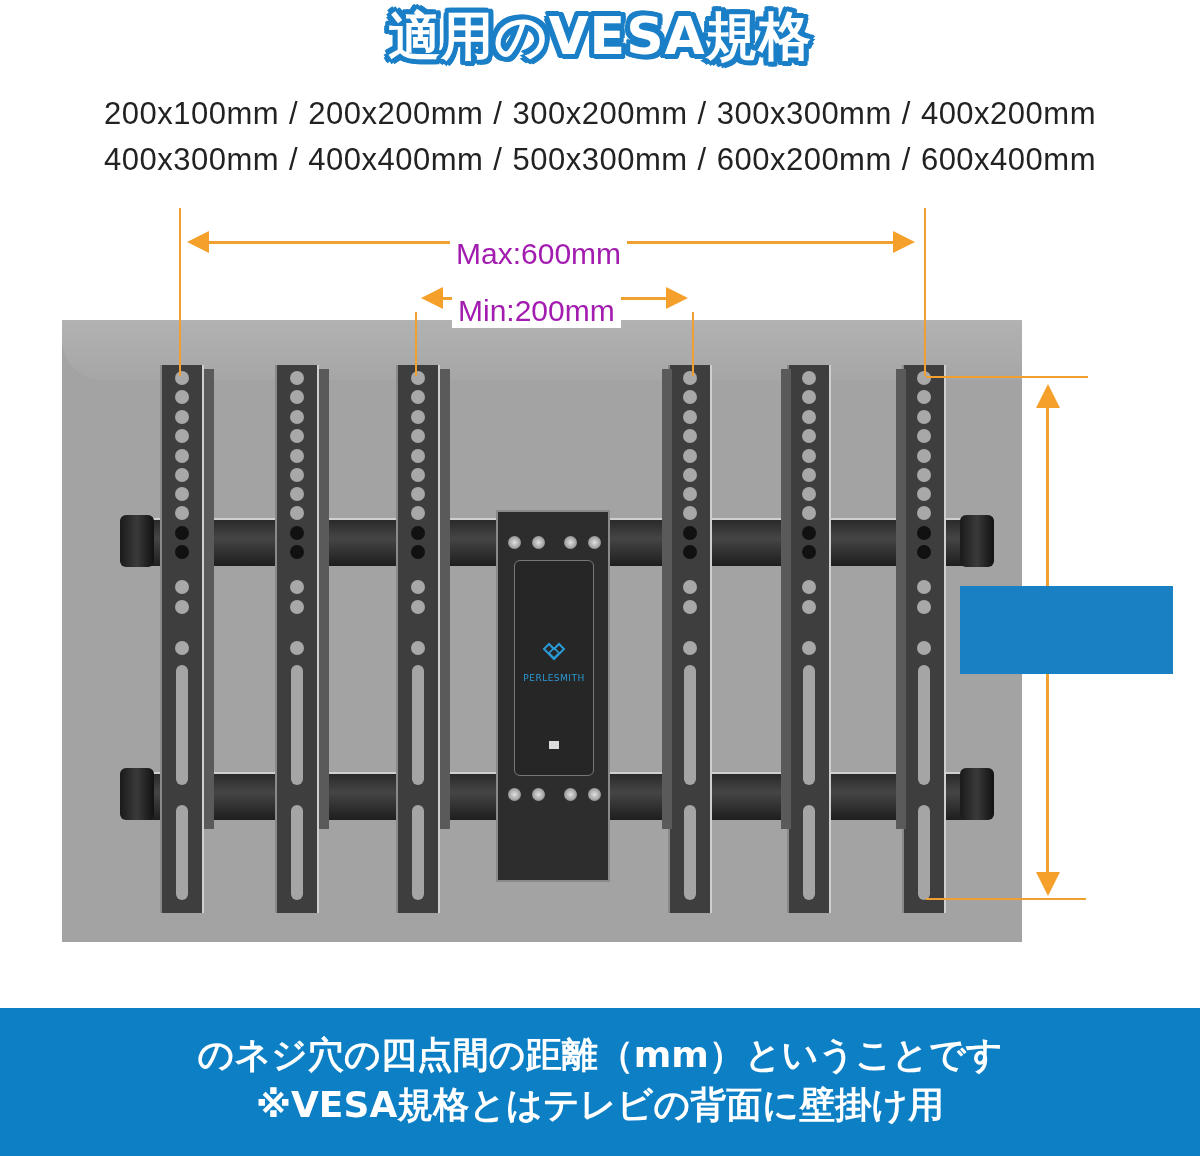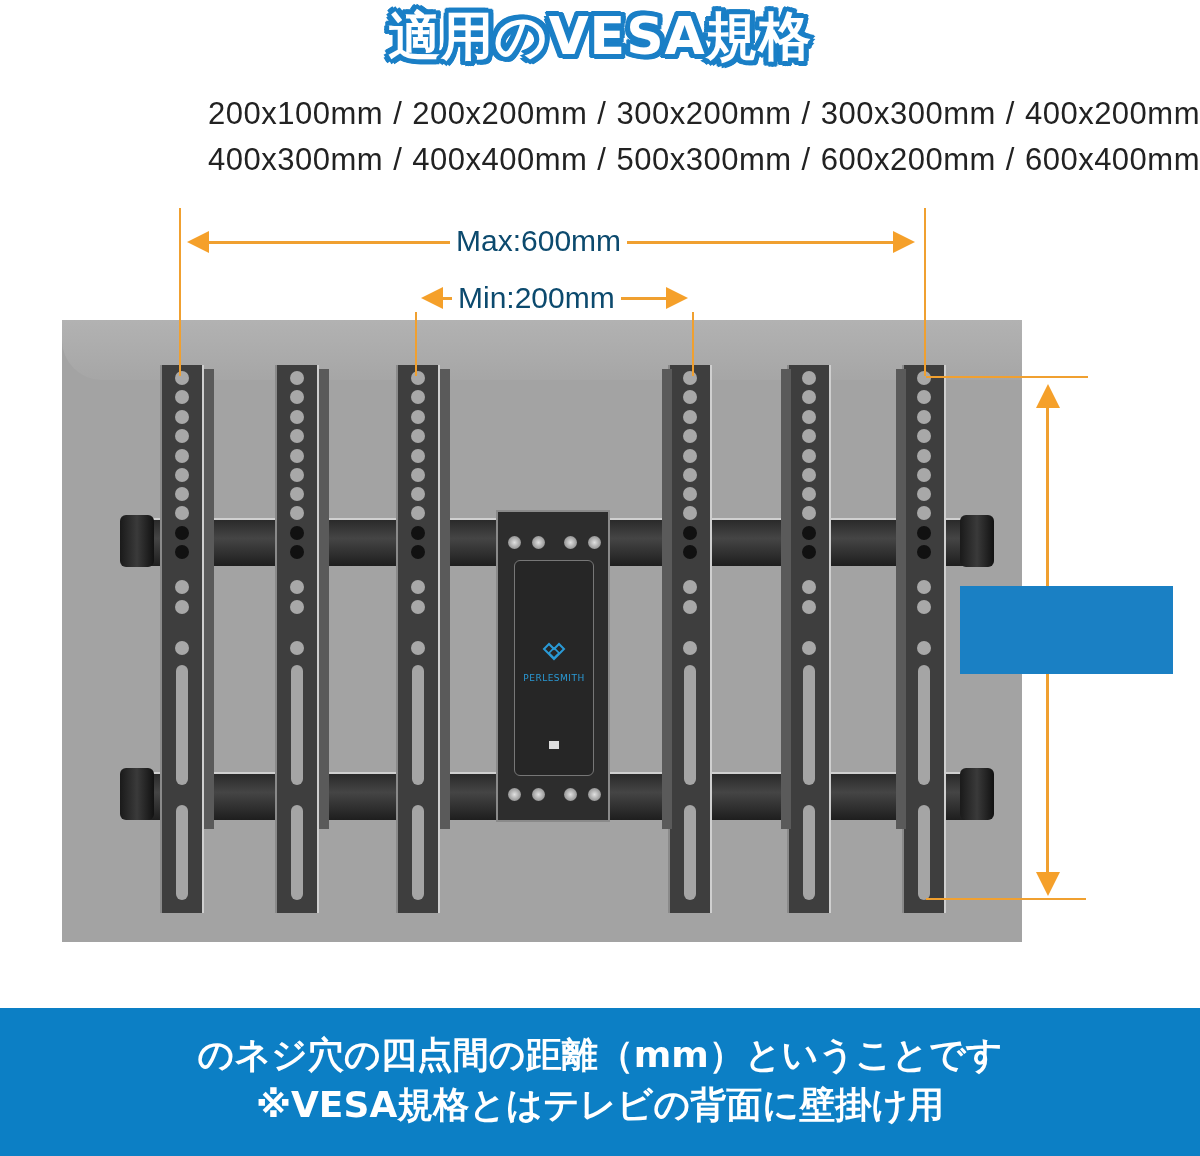--- a/index.html
+++ b/index.html
@@ -8,47 +8,47 @@
   .abs { position:absolute; }
 
   
   .title { left:0; top:2px; width:1200px; text-align:center; font-weight:bold; font-size:52px;
            color:#ffffff; letter-spacing:1px;
            text-shadow:
              -4px -4px 0 #1a7fc6, 4px -4px 0 #1a7fc6, -4px 4px 0 #1a7fc6, 4px 4px 0 #1a7fc6,
              0 -5px 0 #1a7fc6, 0 5px 0 #1a7fc6, -5px 0 0 #1a7fc6, 5px 0 0 #1a7fc6,
              -3px -5px 0 #1a7fc6, 3px 5px 0 #1a7fc6, -5px 3px 0 #1a7fc6, 5px -3px 0 #1a7fc6; }
 
-  .sizes { left:0; width:1200px; text-align:right; font-family:"Liberation Sans",sans-serif;
+  .sizes { left:0; width:1200px; text-align:center; font-family:"Liberation Sans",sans-serif;
            font-size:31px; color:#222; letter-spacing:0.5px; white-space:nowrap; }
   .sizes .sep { margin:0 10px; }
 
   
   .oline { background:#f0a030; }
   .arrow-l { width:0; height:0; border-top:11px solid transparent; border-bottom:11px solid transparent; border-right:22px solid #f5a02a; }
   .arrow-r { width:0; height:0; border-top:11px solid transparent; border-bottom:11px solid transparent; border-left:22px solid #f5a02a; }
   .arrow-u { width:0; height:0; border-left:12px solid transparent; border-right:12px solid transparent; border-bottom:24px solid #f5a02a; }
   .arrow-d { width:0; height:0; border-left:12px solid transparent; border-right:12px solid transparent; border-top:24px solid #f5a02a; }
-  .dimlabel { color:#0c4a6e; font-family:"Liberation Sans",sans-serif; font-size:30px; background:#fff; padding:0 6px; white-space:nowrap; }
+  .dimlabel { color:#a21caf; font-family:"Liberation Sans",sans-serif; font-size:30px; background:#fff; padding:0 6px; white-space:nowrap;margin-top:13px; }
 
   
   .tv { left:62px; top:320px; width:960px; height:622px; background:#a3a3a3; }
   .tv-rim { left:62px; top:320px; width:960px; height:60px;
             background:linear-gradient(#b2b2b2,#a6a6a6); border-bottom-left-radius:40px; }
 
   .bracket { width:44px; height:548px; background:#3e3e3e; border-left:2px solid #8a8a8a; border-right:2px solid #cfcfcf; box-sizing:border-box; }
   .bracket .fin { position:absolute; top:4px; width:10px; height:460px; background:#5a5a5a; }
   .hole { position:absolute; left:13px; width:14px; height:14px; border-radius:50%; background:#a8a8a8; }
   .hole.dark { background:#111; }
   .slot { position:absolute; left:14px; width:12px; border-radius:6px; background:#a5a5a5; }
 
   .rail { height:46px; background:linear-gradient(#2a2a2a,#454545 40%,#1e1e1e); border-top:2px solid #d0d0d0; }
   .endcap { width:34px; height:52px; background:linear-gradient(90deg,#1a1a1a,#3a3a3a,#111); border-radius:6px; }
 
-  .plate { left:496px; top:510px; width:114px; height:312px; background:#2d2d2d; border:2px solid #8a8a8a; box-sizing:border-box; }
+  .plate { left:496px; top:510px; width:114px; height:372px; background:#2d2d2d; border:2px solid #8a8a8a; box-sizing:border-box; }
   .plate-inner { position:absolute; left:16px; top:48px; width:78px; height:214px; background:#262626; border:1px solid #777; border-radius:6px; }
   .screw { position:absolute; width:13px; height:13px; border-radius:50%; background:radial-gradient(#e0e0e0,#777); }
   .logo-text { position:absolute; left:0; width:100%; top:112px; text-align:center; color:#2a9ad6; font-size:9px; letter-spacing:0.5px; font-family:"DejaVu Sans",sans-serif; }
   .logo-mark { position:absolute; left:27px; top:78px; width:24px; height:24px; }
 
   .vbox { left:960px; top:586px; width:213px; height:88px; background:#1a80c4; color:#fff;
           font-family:"Liberation Sans",sans-serif; font-size:30px; line-height:40px; padding:4px 0 0 15px; box-sizing:border-box; }
 
   .banner { left:0; top:1008px; width:1200px; height:148px; background:#0c7fc5; color:#fff; text-align:center;
             font-family:"DejaVu Sans",sans-serif; font-size:36px; line-height:50px; padding-top:22px; box-sizing:border-box; font-weight:bold; }

